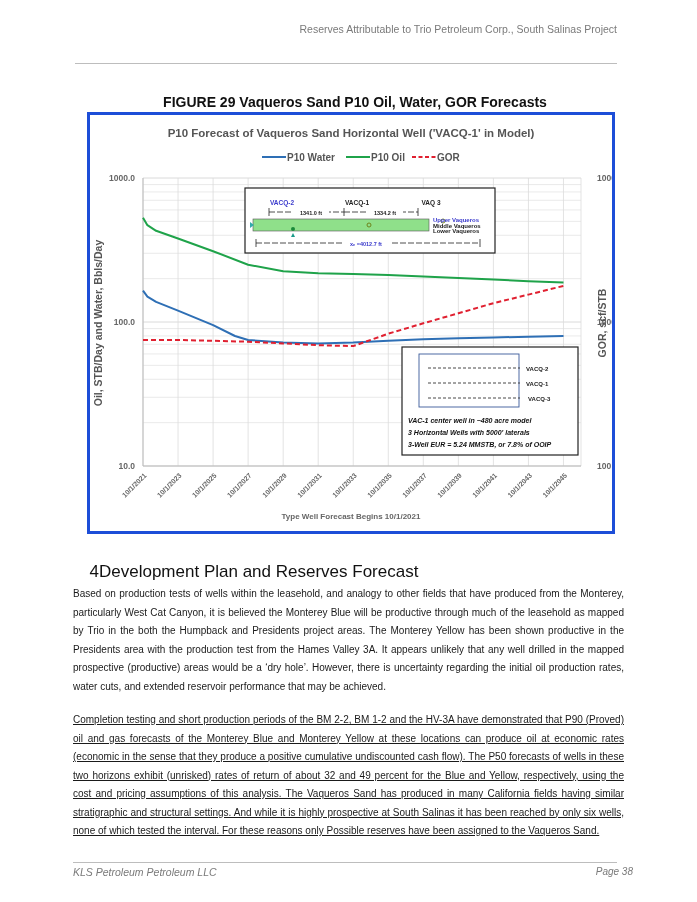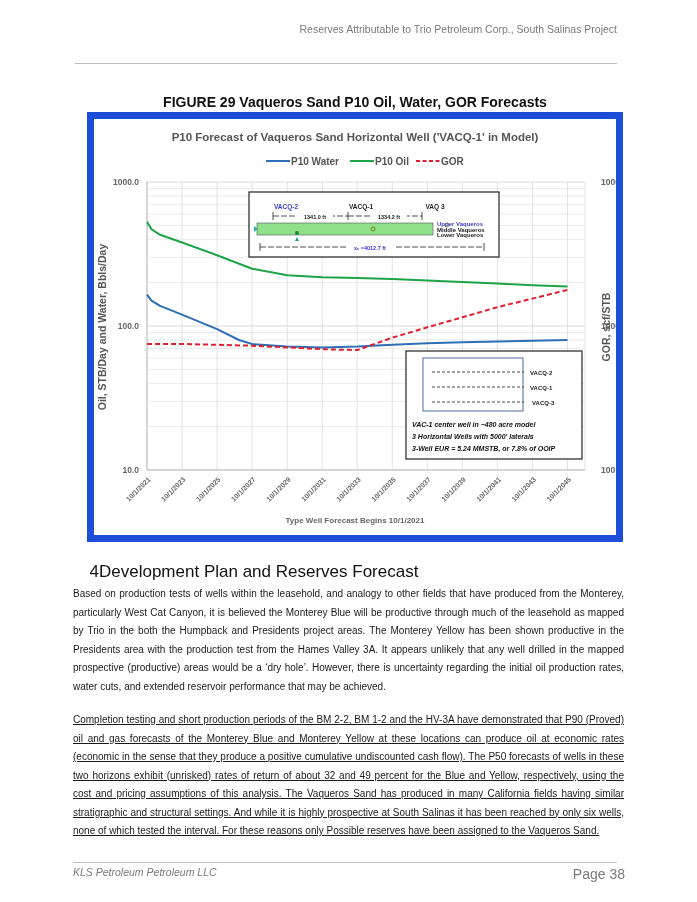--- a/index.html
+++ b/index.html
@@ -1,29 +1,29 @@
 <!DOCTYPE html>
 <html><head>
 <meta charset="utf-8">
 <style>
   html, body { margin:0; padding:0; background:#ffffff; }
   body { width:697px; height:902px; position:relative; overflow:hidden; font-family:"Liberation Sans", sans-serif; color:#111; }
   .hdr { position:absolute; right:80px; top:22px; text-align:right; font-size:10.5px; color:#7a7a7a; line-height:15px; }
   .hdr-rule { position:absolute; left:75px; right:80px; top:63px; height:1px; background:#bdbdbd; }
   .fig-title { position:absolute; left:13px; right:0; top:82px; text-align:center; font-weight:bold; font-size:14px; color:#111;margin-top:12px; }
-  .chart-frame { position:absolute; left:87px; top:112px; width:522px; height:416px; border:7px solid #1d4ed8; background:#fff; }
+  .chart-frame { position:absolute; left:87px; top:112px; width:522px; height:416px; border:3px solid #1d4ed8; background:#fff; }
   svg text { font-family:"Liberation Sans", sans-serif; }
   .sec-head { position:absolute; left:73px; top:562px; font-size:17px; color:#111;text-align:right; }
   .sec-head .num { display:inline-block; width:26px; }
   .para { position:absolute; left:73px; width:551px; font-size:10px; line-height:18.5px; text-align:justify; color:#1a1a1a; }
   .p1 { top:585px; }
   .p2 { top:711px;text-decoration:underline; }
   .ftr-rule { position:absolute; left:73px; right:80px; top:862px; height:1px; background:#bdbdbd; }
   .ftr-left { position:absolute; left:73px; top:866px; font-size:10.5px; font-style:italic; color:#7a7a7a; }
-  .ftr-right { position:absolute; right:72px; top:866px; font-size:14px; color:#7a7a7a; }
+  .ftr-right { position:absolute; right:64px; top:866px; font-size:10px; font-style:italic; color:#7a7a7a; }
 </style>
 </head>
 <body>
 
 <div class="hdr">
   <div>Reserves Attributable to Trio Petroleum Corp., South Salinas Project</div>
 </div>
 <div class="hdr-rule"></div>
 
 <div class="fig-title">FIGURE 29 Vaqueros Sand P10 Oil, Water, GOR Forecasts</div>

